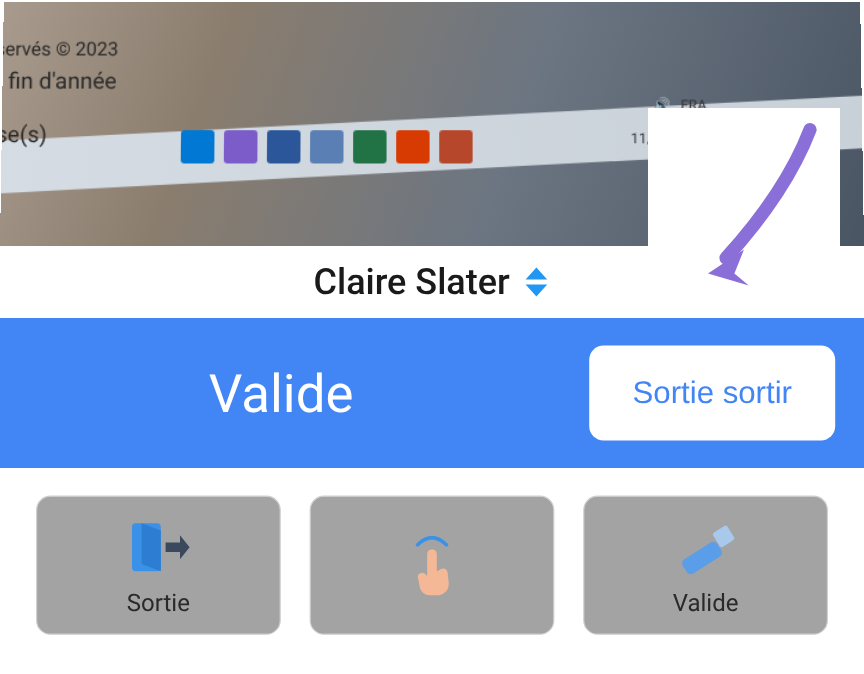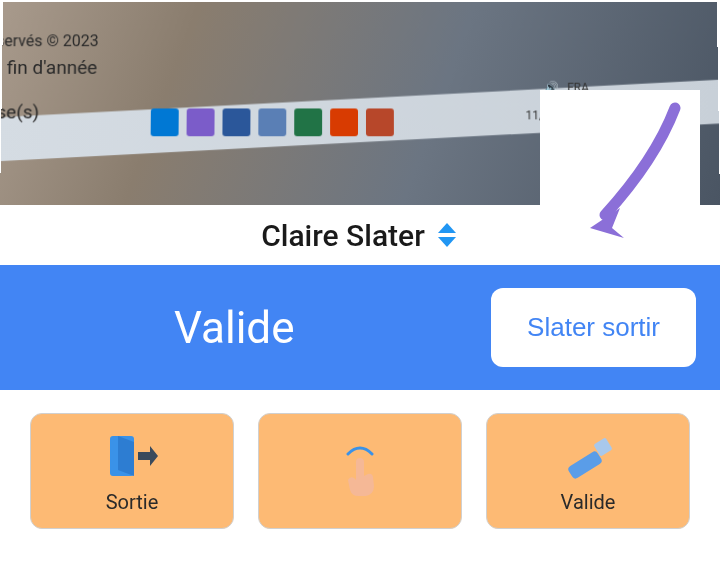--- a/index.html
+++ b/index.html
@@ -148,21 +148,21 @@
     .action-btn {
       flex: 1;
       border: 1px solid #d0d0d0;
       border-radius: 12px;
       padding: 18px 10px 14px;
       display: flex;
       flex-direction: column;
       align-items: center;
       justify-content: center;
       gap: 10px;
-      background: #fdba74;
+      background: #a3a3a3;
       cursor: pointer;
     }
     .action-icon {
       height: 48px;
       display: flex;
       align-items: center;
       justify-content: center;
     }
     .action-label {
       font-size: 20px;
@@ -204,21 +204,21 @@
   <span class="sort-icon">
     <svg width="24" height="28" viewBox="0 0 24 28">
       <path d="M 12 2 L 21 12 L 3 12 Z" fill="#2196f3"></path>
       <path d="M 12 26 L 3 16 L 21 16 Z" fill="#2196f3"></path>
     </svg>
   </span>
 </div>
 
 <div class="valid-bar">
   <span class="valid-text">Valide</span>
-  <button class="exit-button">Slater sortir</button>
+  <button class="exit-button">Sortie sortir</button>
 </div>
 
 <div class="button-row">
   <div class="action-btn">
     <div class="action-icon">
       <svg width="56" height="48" viewBox="0 0 56 48">
         <rect x="6" y="4" width="24" height="40" rx="3" fill="#3a92e8"></rect>
         <path d="M 14 4 L 30 10 L 30 44 L 14 38 Z" fill="#2d7dd2"></path>
         <path d="M 34 20 L 46 20 L 46 14 L 54 24 L 46 34 L 46 28 L 34 28 Z" fill="#3a4a5c"></path>
       </svg>

